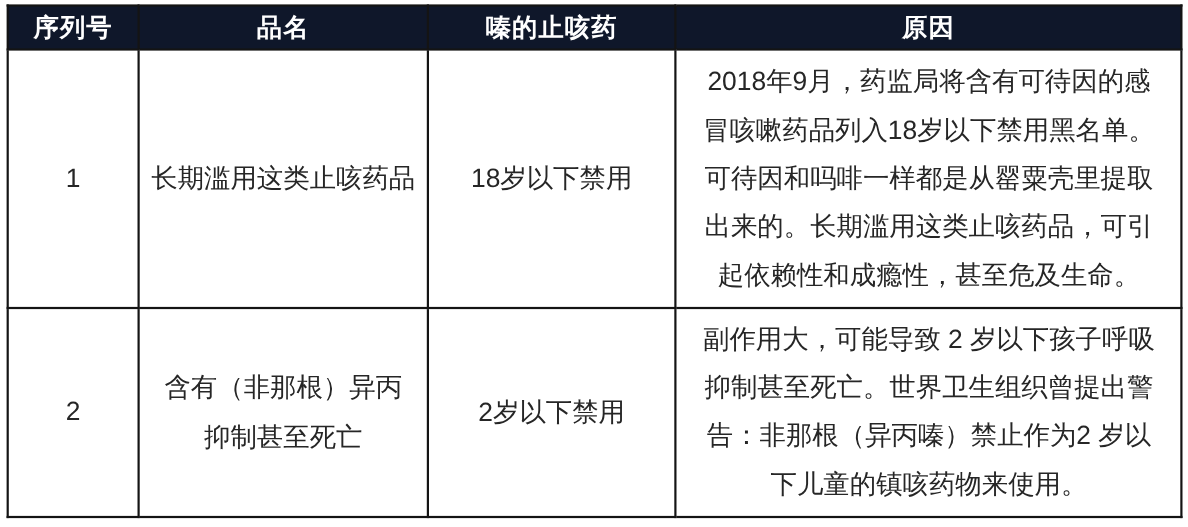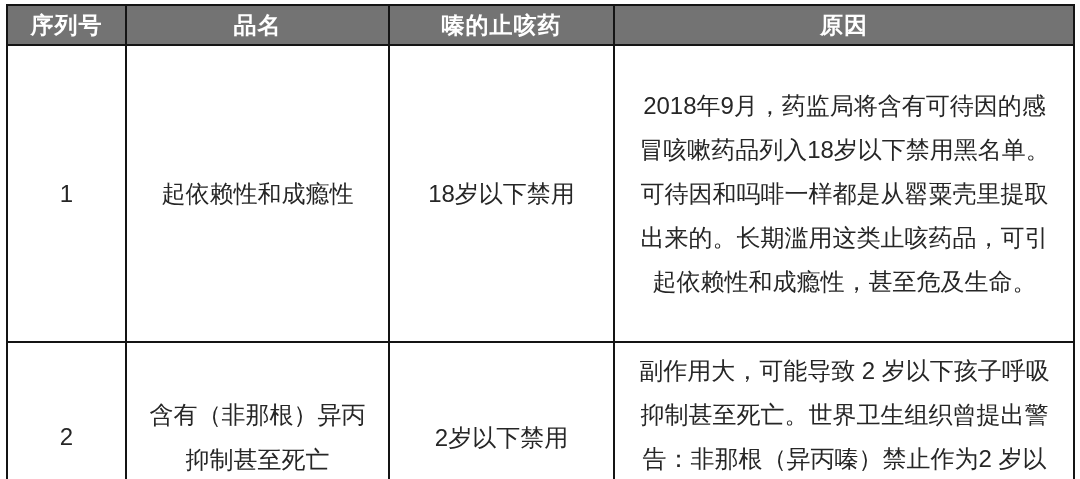--- a/index.html
+++ b/index.html
@@ -26,38 +26,38 @@
   table.med-table col.c3 { width: 225px; }
   table.med-table col.c4 { width: 460px; }
 
   table.med-table th,
   table.med-table td {
     border: 2px solid #141414;
     box-sizing: border-box;
   }
 
   table.med-table thead th {
-    background: #737373;
+    background: #0f172a;
     color: #ffffff;
     font-size: 23px;
     font-weight: 600;
     height: 40px;
     text-align: center;
     vertical-align: middle;
     letter-spacing: 1px;
   }
 
   table.med-table td {
     font-size: 24px;
     text-align: center;
     vertical-align: middle;
     background: #ffffff;
   }
 
-  tr.row-1 td { height: 297px; }
+  tr.row-1 td { height: 235px; }
   tr.row-2 td { height: 187px; margin-left: 41px; }
 
   td.name-cell, td.precaution-cell {
     line-height: 45px;
     white-space: pre-line;
   }
 
   td.reason-cell {
     text-align: left;
     padding: 6px 13px 6px 14px;
@@ -80,21 +80,21 @@
       <tr>
         <th>序列号</th>
         <th>品名</th>
         <th>嗪的止咳药</th>
         <th>原因</th>
       </tr>
     </thead>
     <tbody>
       <tr class="row-1">
         <td class="serial-cell">1</td>
-        <td class="name-cell">起依赖性和成瘾性</td>
+        <td class="name-cell">长期滥用这类止咳药品</td>
         <td class="precaution-cell">18岁以下禁用</td>
         <td class="reason-cell">2018年9月，药监局将含有可待因的感
 冒咳嗽药品列入18岁以下禁用黑名单。
 可待因和吗啡一样都是从罂粟壳里提取
 出来的。长期滥用这类止咳药品，可引
 起依赖性和成瘾性，甚至危及生命。</td>
       </tr>
       <tr class="row-2">
         <td class="serial-cell">2</td>
         <td class="name-cell">含有（非那根）异丙

